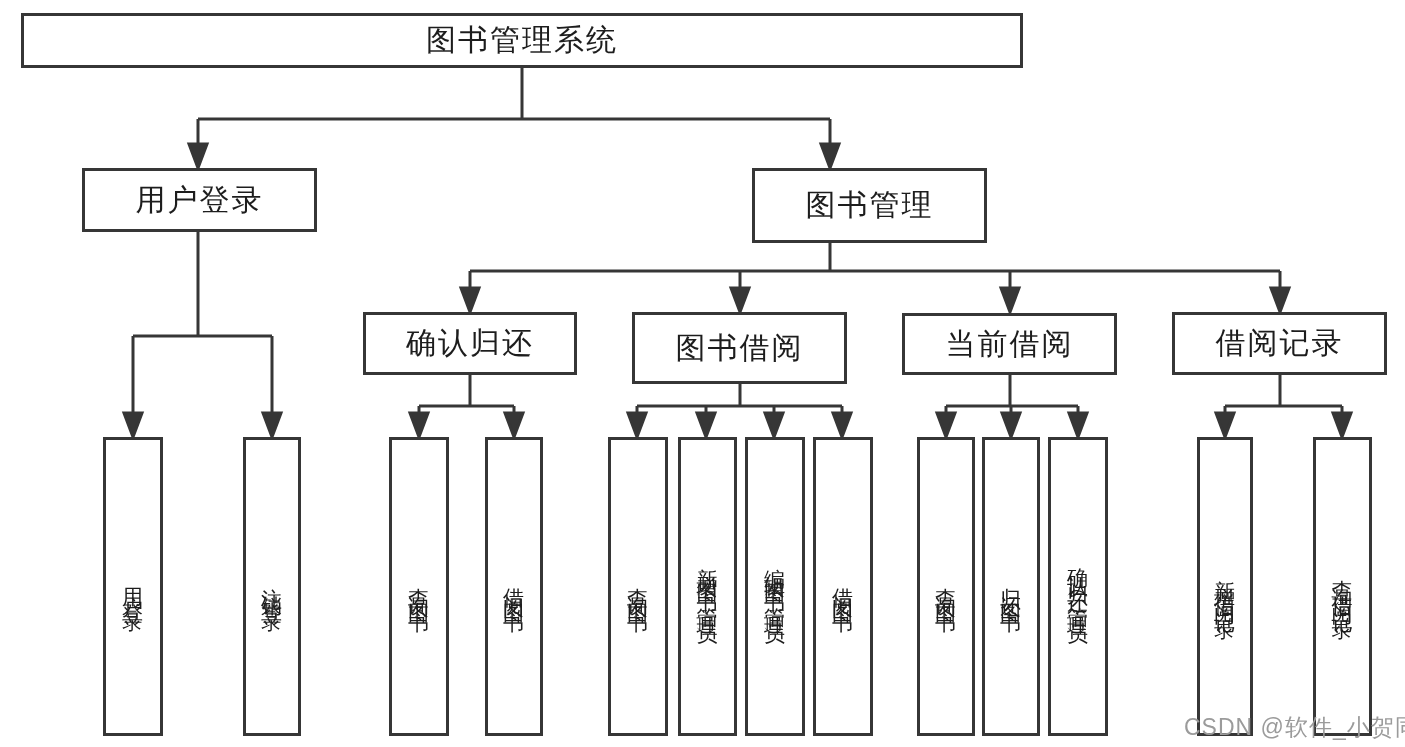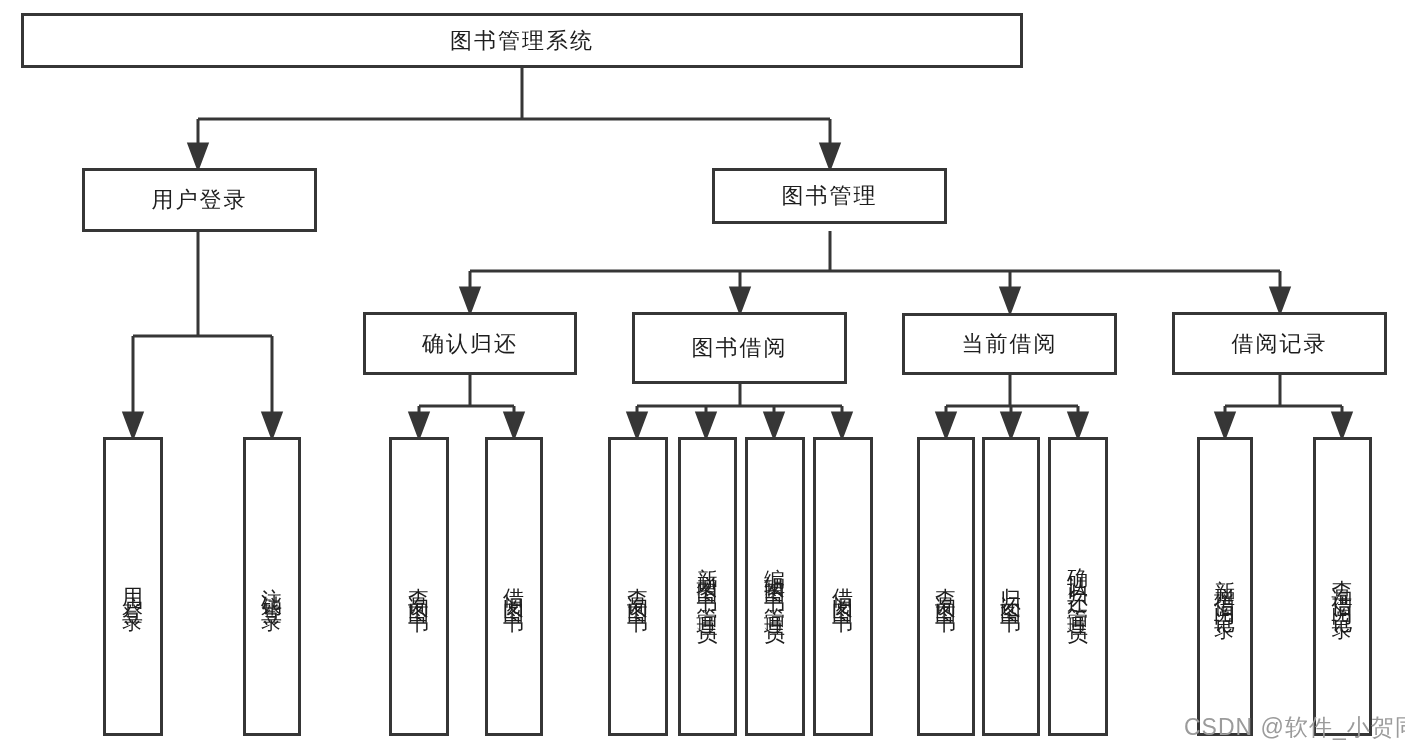--- a/index.html
+++ b/index.html
@@ -14,21 +14,21 @@
   .box{
     position:absolute;
     box-sizing:border-box;
     border:3px solid #363636;
     background:#ffffff;
     display:flex;
     align-items:center;
     justify-content:center;
     color:#1d1d1d;
   }
-  .box.h{font-size:22px;letter-spacing:2px;white-space:nowrap;}
+  .box.h{font-size:30px;letter-spacing:2px;white-space:nowrap;}
   .box.v span{
     writing-mode:vertical-rl;
     text-orientation:mixed;
     font-size:21px;
     letter-spacing:8px;
     line-height:1;
   }
   .watermark{
     position:absolute;
     left:1184px;top:712px;
@@ -86,21 +86,21 @@
     </g>
   </svg>
 
   <div class="box h" style="left:21px;top:13px;width:1002px;height:55px">
     <span>图书管理系统</span>
   </div>
 
   <div class="box h" style="left:82px;top:168px;width:235px;height:64px">
     <span>用户登录</span>
   </div>
-  <div class="box h" style="left:712px;top:168px;width:235px;height:56px">
+  <div class="box h" style="left:752px;top:168px;width:235px;height:75px">
     <span>图书管理</span>
   </div>
 
   <div class="box h" style="left:363px;top:312px;width:214px;height:63px">
     <span>确认归还</span>
   </div>
   <div class="box h" style="left:632px;top:312px;width:215px;height:72px">
     <span>图书借阅</span>
   </div>
   <div class="box h" style="left:902px;top:313px;width:215px;height:62px">

